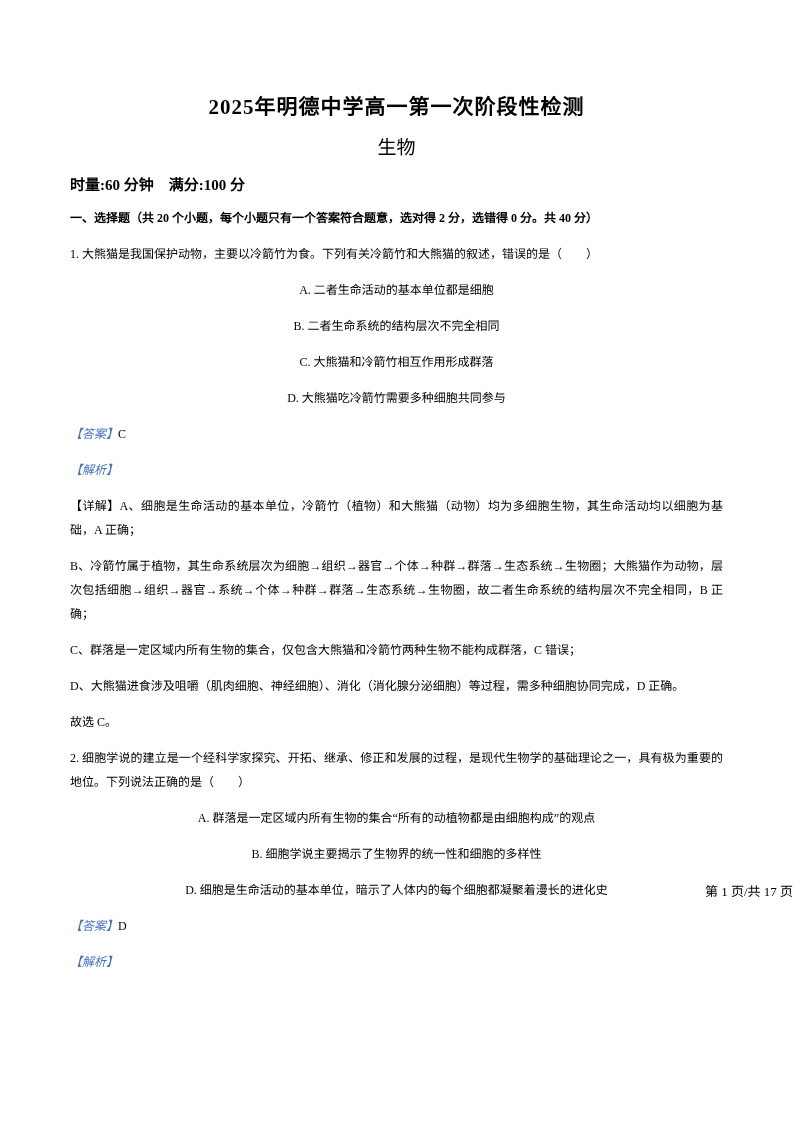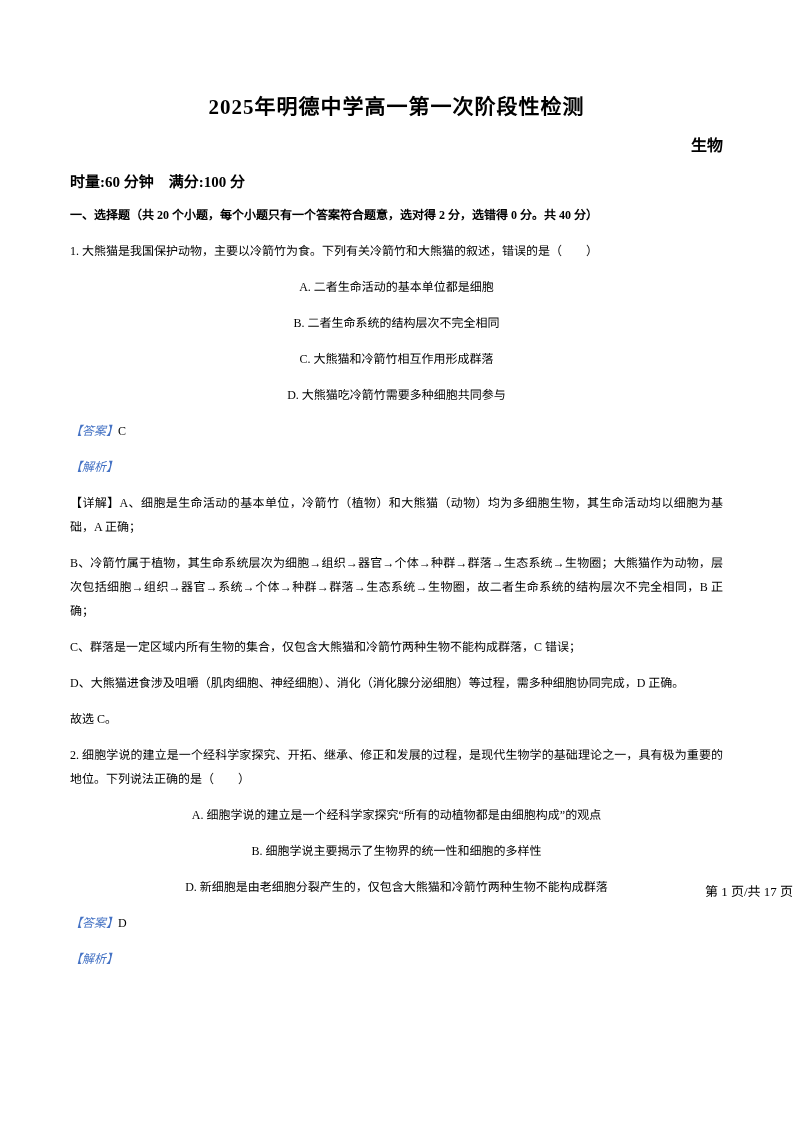--- a/index.html
+++ b/index.html
@@ -21,23 +21,23 @@
   }
   .title {
     margin: 0 0 12px 0;
     text-align: center;
     font-size: 21px;
     font-weight: bold;
     letter-spacing: 1px;
   }
   .subject {
     margin: 0 0 14px 0;
-    text-align: right;
-    font-size: 16px;
-    font-weight: bold;
+    text-align: center;
+    font-size: 19px;
+    font-weight: normal;
   }
   .meta {
     margin: 0 0 10px 0;
     font-size: 15px;
     font-weight: bold;
   }
   .para {
     margin: 12px 0 5px 0;
     font-size: 12px;
     line-height: 2.0;
@@ -89,23 +89,23 @@
 
   <div class="para answer-line"><span class="blue">【解析】</span></div>
 
   <div class="para">【详解】A、细胞是生命活动的基本单位，冷箭竹（植物）和大熊猫（动物）均为多细胞生物，其生命活动均以细胞为基础，A 正确；</div>
   <div class="para">B、冷箭竹属于植物，其生命系统层次为细胞→组织→器官→个体→种群→群落→生态系统→生物圈；大熊猫作为动物，层次包括细胞→组织→器官→系统→个体→种群→群落→生态系统→生物圈，故二者生命系统的结构层次不完全相同，B 正确；</div>
   <div class="para">C、群落是一定区域内所有生物的集合，仅包含大熊猫和冷箭竹两种生物不能构成群落，C 错误；</div>
   <div class="para">D、大熊猫进食涉及咀嚼（肌肉细胞、神经细胞）、消化（消化腺分泌细胞）等过程，需多种细胞协同完成，D 正确。</div>
   <div class="para">故选 C。</div>
 
   <div class="para">2. 细胞学说的建立是一个经科学家探究、开拓、继承、修正和发展的过程，是现代生物学的基础理论之一，具有极为重要的地位。下列说法正确的是（　　）</div>
-  <div class="para option">A. 细胞学说的建立是一个经科学家探究“所有的动植物都是由细胞构成”的观点</div>
+  <div class="para option">A. 群落是一定区域内所有生物的集合“所有的动植物都是由细胞构成”的观点</div>
   <div class="para option">B. 细胞学说主要揭示了生物界的统一性和细胞的多样性</div>
-  <div class="para option">D. 新细胞是由老细胞分裂产生的，仅包含大熊猫和冷箭竹两种生物不能构成群落</div>
+  <div class="para option">D. 细胞是生命活动的基本单位，暗示了人体内的每个细胞都凝聚着漫长的进化史</div>
 
   <div class="para answer-line"><span class="blue">【答案】</span><span>D</span></div>
 
   <div class="para answer-line"><span class="blue">【解析】</span></div>
 
   <div class="footer">第 1 页/共 17 页</div>
 
 </div>
 
 </body></html>

